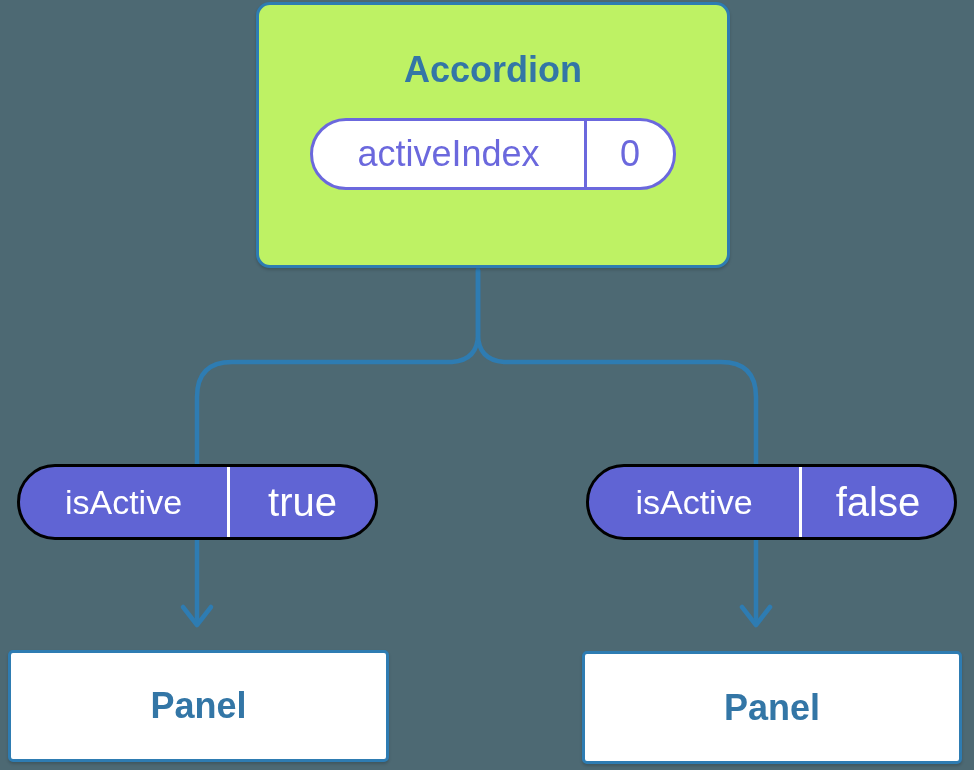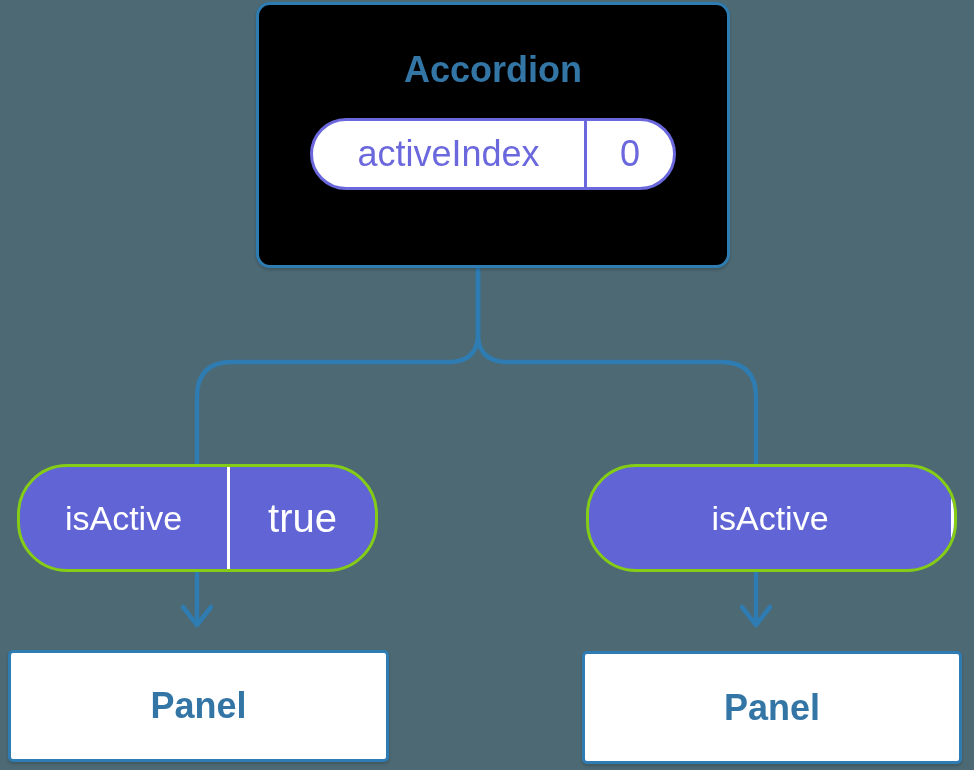--- a/index.html
+++ b/index.html
@@ -24,21 +24,21 @@
     display: block;
   }
   
   .root-box {
     position: absolute;
     left: 256px;
     top: 2px;
     width: 474px;
     height: 266px;
     box-sizing: border-box;
-    background: #000000;
+    background: #bef264;
     border: 3px solid #2e7cb2;
     border-radius: 14px;
     box-shadow: 0 2px 3px rgba(0,0,0,0.18);
     display: flex;
     flex-direction: column;
     align-items: center;
     padding-top: 44px;
   }
   .root-title {
     font-size: 36px;
@@ -74,24 +74,24 @@
     width: 86px;
     display: flex;
     align-items: center;
     justify-content: center;
     font-size: 36px;
     color: #6b68dd;
   }
   
   .prop-pill {
     position: absolute;
-    height: 108px;
+    height: 76px;
     box-sizing: border-box;
     background: #6064d4;
-    border: 3px solid #84cc16;
+    border: 3px solid #000000;
     border-radius: 50px;
     display: flex;
     align-items: stretch;
     overflow: hidden;
   }
   .prop-pill.pill-left  { left: 17px;  top: 464px; width: 361px; }
   .prop-pill.pill-right { left: 586px; top: 464px; width: 371px; }
   .prop-pill .pill-name {
     flex: 1;
     display: flex;
@@ -158,20 +158,21 @@
 
   <div class="prop-pill pill-left">
     <div class="pill-name">isActive</div>
     <div class="pill-sep"></div>
     <div class="pill-value">true</div>
   </div>
 
   <div class="prop-pill pill-right">
     <div class="pill-name">isActive</div>
     <div class="pill-sep"></div>
+    <div class="pill-value">false</div>
   </div>
 
   <div class="panel-box panel-left">
     <span class="panel-label">Panel</span>
   </div>
   <div class="panel-box panel-right">
     <span class="panel-label">Panel</span>
   </div>
 
 </div>

